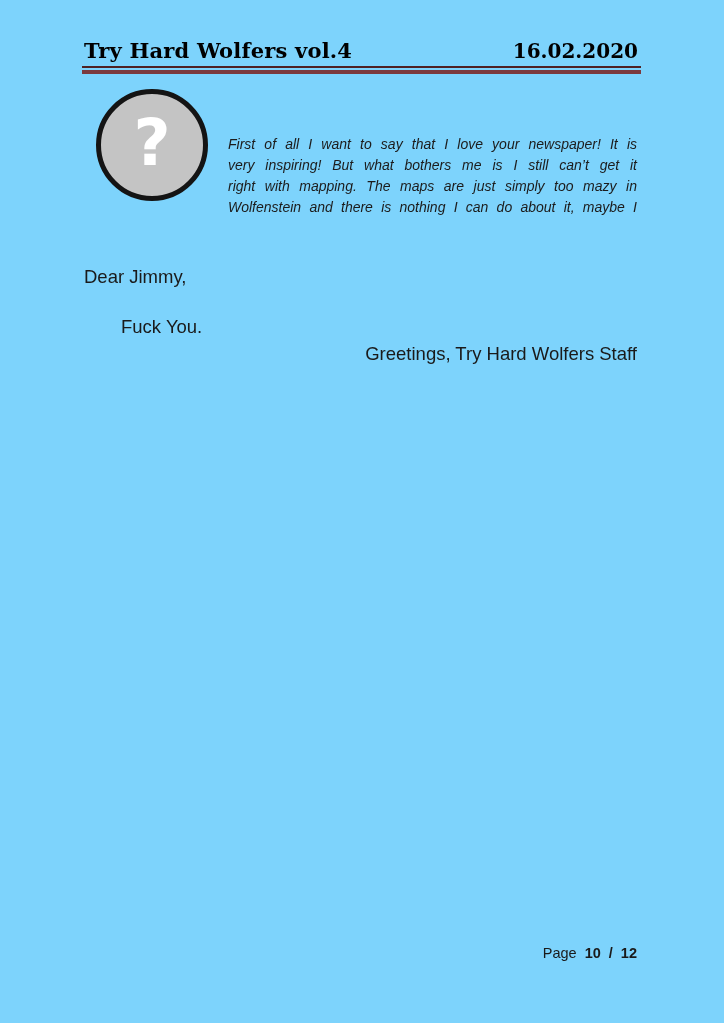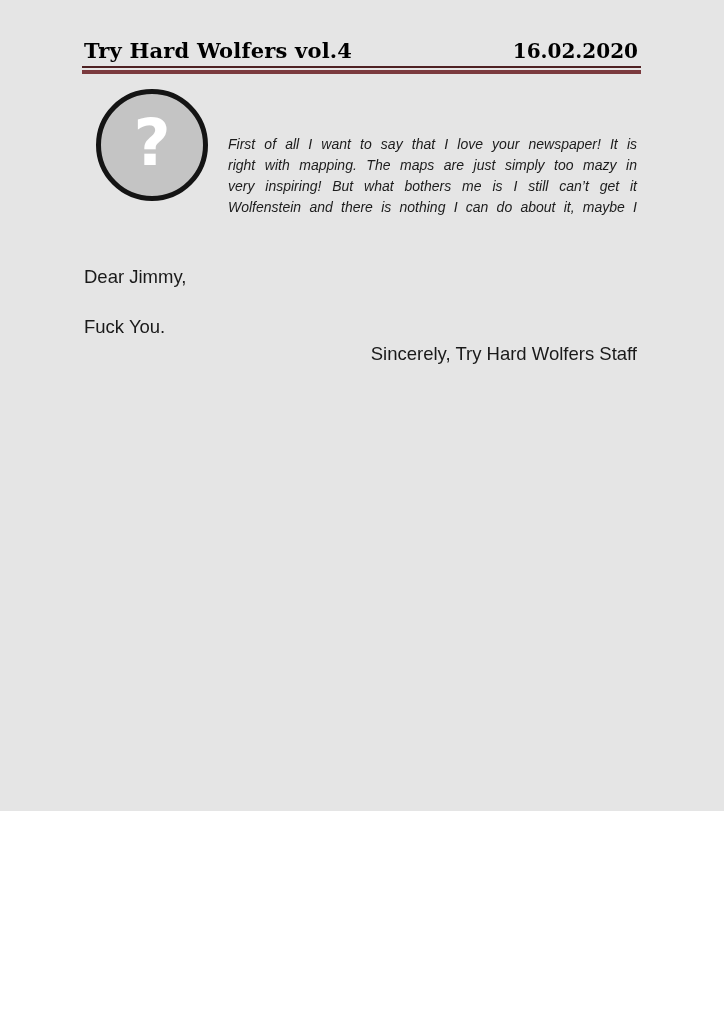--- a/index.html
+++ b/index.html
@@ -3,22 +3,22 @@
 <meta charset="utf-8">
 <style>
   html, body {
     margin: 0;
     padding: 0;
     background: #ffffff;
   }
   .page {
     position: relative;
     width: 724px;
-    height: 811px;
-    background: #e5e5e5;
+    height: 1023px;
+    background: #7dd3fc;
     overflow: hidden;
     font-family: "Liberation Sans", sans-serif;
     color: #1b1b1b;
   }
 
   
   .header {
     position: absolute;
     left: 84px;
     right: 86px;
@@ -102,21 +102,21 @@
   
   .salutation, .reply-body {
     position: absolute;
     left: 84px;
     font-size: 18.5px;
     line-height: 23px;
     color: #1a1a1a;
     white-space: nowrap;
   }
   .salutation { top: 265px; }
-  .reply-body { top: 315px; }
+  .reply-body { top: 315px; margin-left: 37px; }
   .signature {
     position: absolute;
     right: 87px;
     top: 342px;
     font-size: 18.5px;
     line-height: 23px;
     color: #1a1a1a;
     white-space: nowrap;
   }
 
@@ -145,30 +145,30 @@
   </div>
 
   <div class="header-rule"></div>
 
   <div class="avatar">
     <span class="qmark">?</span>
   </div>
 
   <div class="letter">
     <div class="lline just">First of all I want to say that I love your newspaper! It is</div>
+    <div class="lline just">very inspiring! But what bothers me is I still can’t get it</div>
     <div class="lline just">right with  mapping. The maps are just simply too mazy in</div>
-    <div class="lline just">very inspiring! But what bothers me is I still can’t get it</div>
     <div class="lline just">Wolfenstein and there is nothing I can do about it, maybe I</div>
   </div>
 
   <div class="salutation">Dear Jimmy,</div>
 
   <div class="reply-body">Fuck You.</div>
 
-  <div class="signature">Sincerely, Try Hard Wolfers Staff</div>
+  <div class="signature">Greetings, Try Hard Wolfers Staff</div>
 
   <div class="footer">
     <span>Page</span>
     <span class="b">10</span>
     <span class="b">/</span>
     <span class="b">12</span>
   </div>
 
 </div>
 

